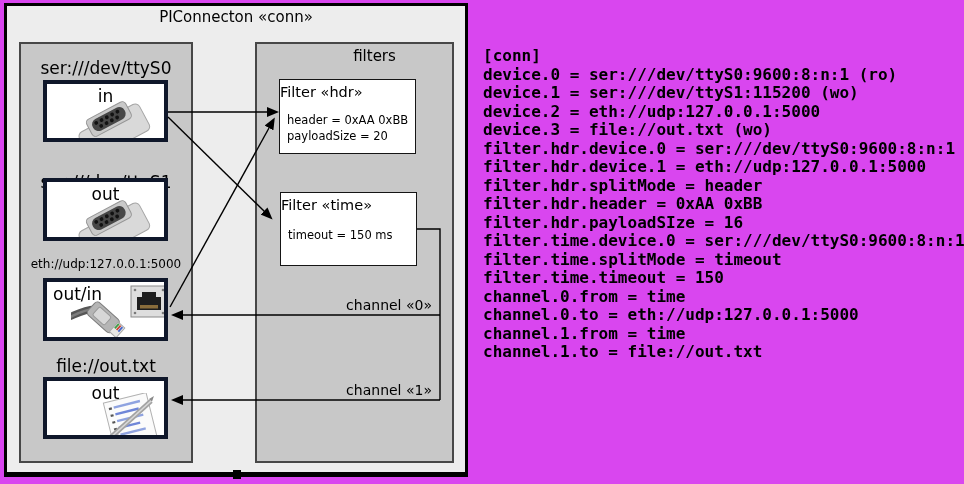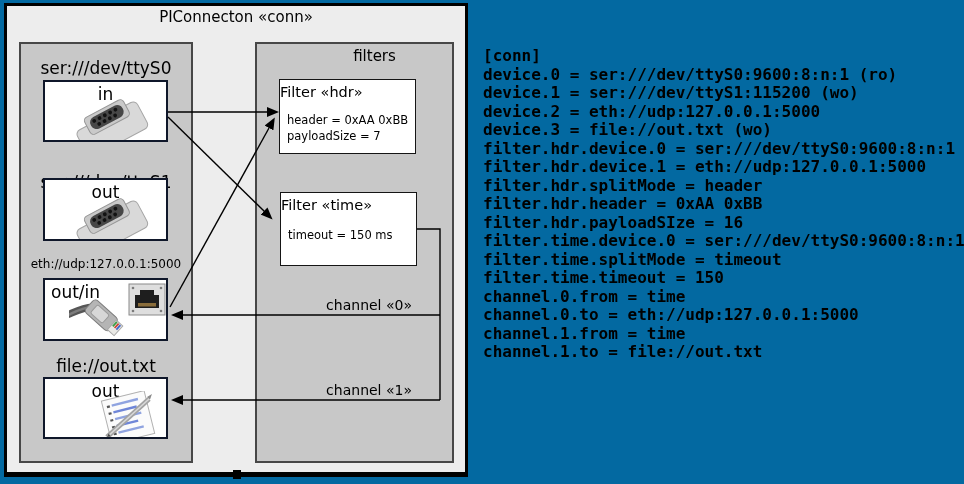--- a/index.html
+++ b/index.html
@@ -1,42 +1,42 @@
 <!DOCTYPE html>
 <html><head>
 <meta charset="utf-8">
 <style>
   html,body{margin:0;padding:0;background:#fff;}
-  .stage{position:relative;width:964px;height:484px;background:#0369a1;overflow:hidden;
+  .stage{position:relative;width:964px;height:484px;background:#d946ef;overflow:hidden;
          font-family:"DejaVu Sans","Liberation Sans",sans-serif;color:#000;text-decoration:underline;}
   .abs{position:absolute;}
 
   
   .outer-box{left:4px;top:3px;width:464px;height:474px;box-sizing:border-box;
              border:3px solid #000;border-bottom-width:5px;background:#ededed;}
   .diagram-title{left:4px;top:8px;width:464px;text-align:center;font-size:15px;}
 
   .panel{box-sizing:border-box;background:#c8c8c8;border:2px solid #474747;}
   .devices-panel{left:19px;top:42px;width:174px;height:421px;}
   .filters-panel{left:255px;top:42px;width:199px;height:421px;}
   .filters-title{left:255px;top:47px;width:239px;text-align:center;font-size:15px;}
 
   .device-label{left:19px;width:174px;text-align:center;font-size:17px;white-space:nowrap;}
   .device-label.small{font-size:12px;}
   .device-box{left:43px;width:125px;box-sizing:border-box;background:#fff;
-              border:2px solid #0f172a;overflow:hidden;}
+              border:4px solid #0f172a;overflow:hidden;}
   .port-label{position:absolute;left:0;top:3px;width:100%;text-align:center;font-size:17px;line-height:18px;}
   .port-label.tl{left:6px;width:auto;text-align:left;}
   .dev-icon{position:absolute;}
 
   .filter-box{box-sizing:border-box;background:#fff;border:1px solid #151515;}
   .filter-title{position:absolute;left:0;top:4px;width:100%;text-align:left;font-size:14.5px;}
   .filter-props{position:absolute;left:7px;top:33px;font-size:11.5px;line-height:15.5px;white-space:nowrap;}
 
-  .channel-label{left:276px;width:136px;text-align:right;font-size:14px;}
+  .channel-label{left:296px;width:136px;text-align:right;font-size:14px;}
 
   .overlay{left:0;top:0;width:964px;height:484px;pointer-events:none;}
 
   
   .config{left:483px;top:10px;width:480px;
           font-family:"DejaVu Sans Mono","Liberation Mono",monospace;
           font-weight:700;font-size:16px;line-height:18.5px;white-space:pre;}
   .config-heading{margin-bottom:18.5px;}
   .cfg-line{height:18.5px;}
 </style>
@@ -143,21 +143,21 @@
       <path d="M16,46 L58,8" stroke="#d8d8d8" stroke-width="1.6"></path>
       <path d="M16,46 l3.5,-0.8 l-1.8,-2.6 z" fill="#4a4a4a"></path>
       <path d="M56,6 l5,-3 l-2,5.5 z" fill="#8b8b8b"></path>
     </svg>
   </div>
 
   <div class="abs filter-box" style="left:279px;top:79px;width:137px;height:75px;">
     <div class="filter-title">Filter «hdr»</div>
     <div class="filter-props">
       <div>header = 0xAA 0xBB</div>
-      <div>payloadSize = 7</div>
+      <div>payloadSize = 20</div>
     </div>
   </div>
   <div class="abs filter-box" style="left:280px;top:192px;width:137px;height:74px;">
     <div class="filter-title">Filter «time»</div>
     <div class="filter-props" style="top:35px;">
       <div>timeout = 150 ms</div>
     </div>
   </div>
 
   <div class="abs channel-label" style="top:297px;">channel «0»</div>

